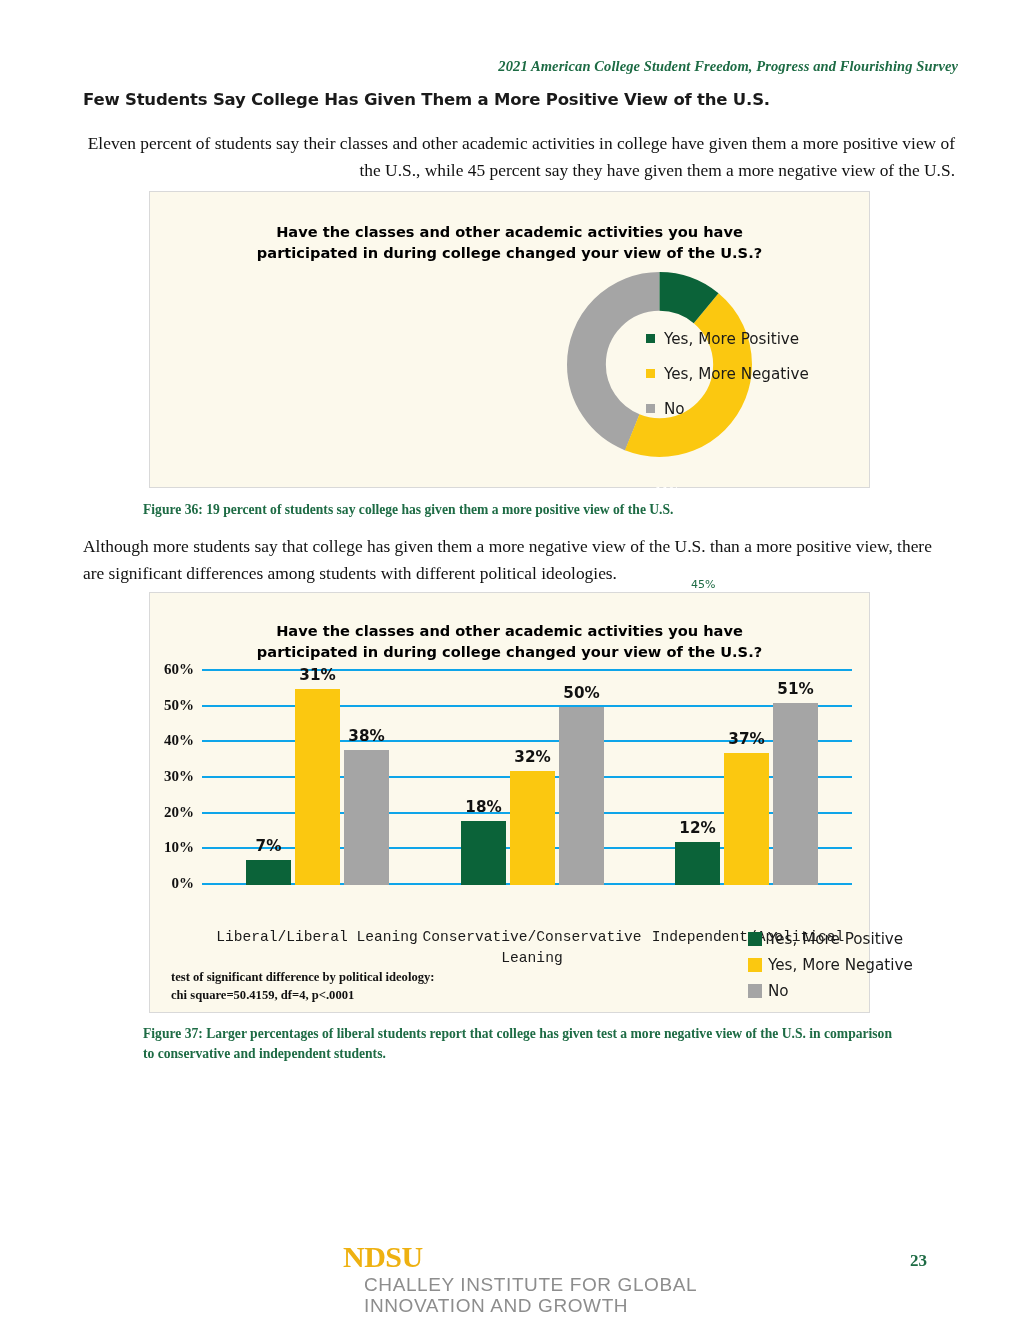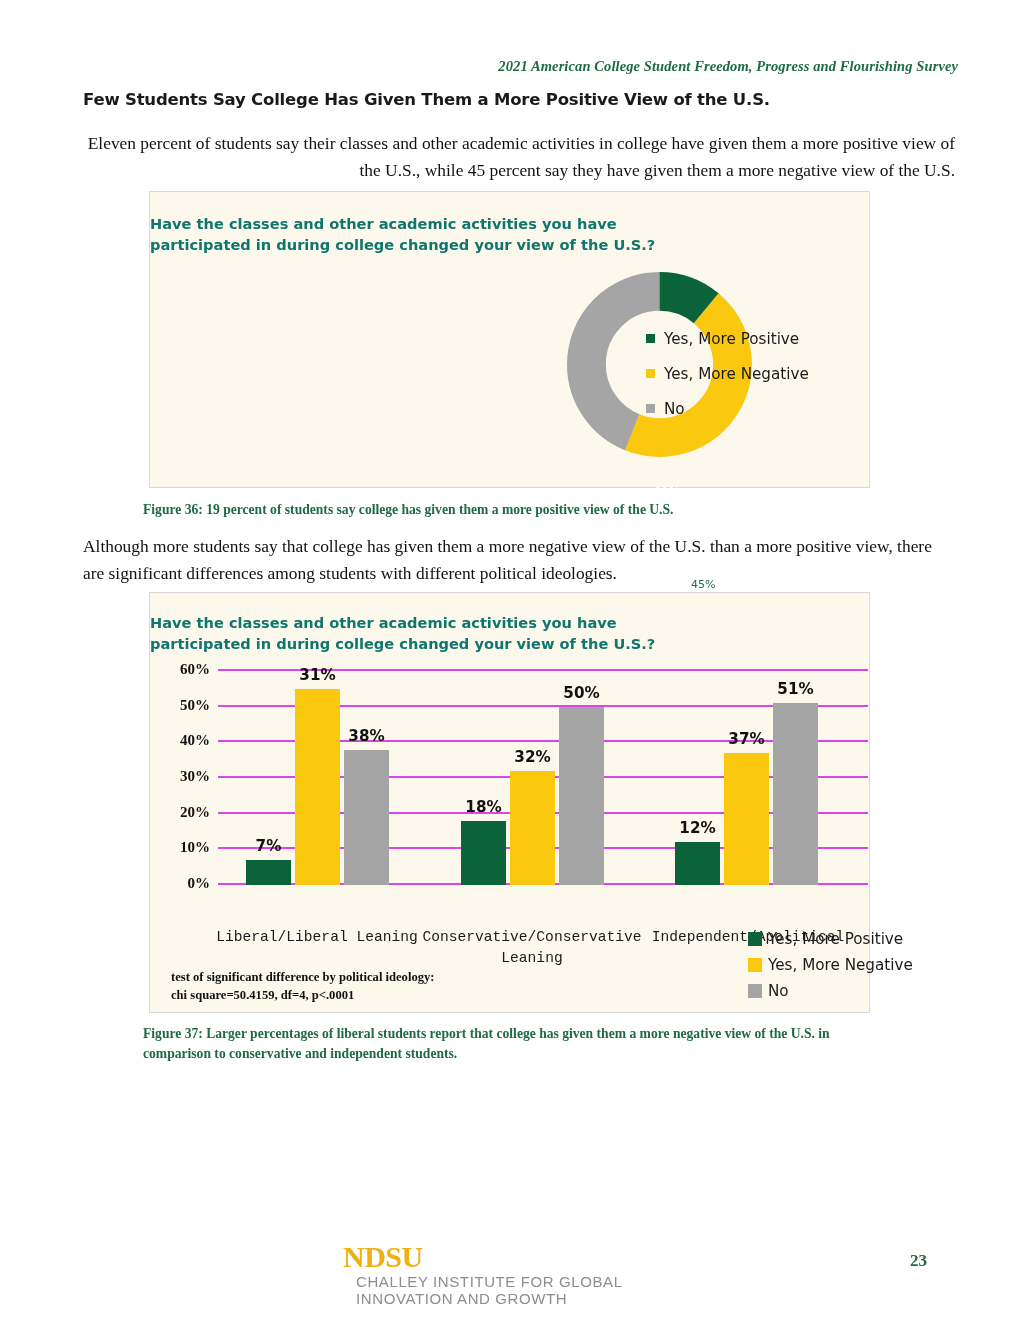--- a/index.html
+++ b/index.html
@@ -60,26 +60,27 @@
     background: #fcf9ec;
     border: 1px solid #d9d9d9;
   }
   #donut-panel { left: 149px; top: 191px; width: 721px; height: 297px; }
   #bar-panel   { left: 149px; top: 592px; width: 721px; height: 421px; }
 
   .chart-title {
     position: absolute;
     left: 0;
     width: 100%;
-    text-align: left;
+    text-align: center;
     font-family: "DejaVu Sans", sans-serif;
     font-size: 14.6px;
     font-weight: bold;
-    color: #0f766e;
+    color: #000000;
     line-height: 1.42;
+    margin-top: 8px;
   }
   #donut-panel .chart-title { top: 22px; }
   #bar-panel .chart-title { top: 20px; }
   .chart-title span { display: block; }
 
   
   .donut-wrap {
     position: absolute;
     left: 417px;
     top: 80px;
@@ -137,24 +138,24 @@
   
   .plot-area {
     position: absolute;
     left: 52px;
     top: 78px;
     width: 650px;
     height: 214px;
   }
   .gridline {
     position: absolute;
-    left: 16px;
+    left: 0;
     width: 100%;
     height: 2px;
-    background: #d946ef;
+    background: #0ea5e9;
   }
   .ytick {
     position: absolute;
     right: 100%;
     margin-right: 8px;
     transform: translateY(-50%);
     font-family: "Liberation Serif", serif;
     font-size: 15px;
     font-weight: bold;
     color: #111111;
@@ -229,24 +230,24 @@
   }
   .ndsu-mark {
     font-family: "Liberation Serif", serif;
     font-size: 30px;
     font-weight: bold;
     color: #eeb111;
     letter-spacing: -0.5px;
     line-height: 1;
   }
   .challey-lines {
-    margin-left: 13px;
+    margin-left: 21px;
     margin-top: 2px;
     font-family: "Liberation Sans", sans-serif;
-    font-size: 15px;
+    font-size: 19px;
     color: #8d8d8d;
     line-height: 1.12;
     letter-spacing: 0.6px;
   }
   .challey-lines span { display: block; }
   .page-number {
     position: absolute;
     left: 910px;
     top: 1251px;
     font-family: "Liberation Serif", serif;
@@ -389,21 +390,21 @@
     </div>
   </div>
 
   <div class="stat-note">
     <span>test of significant difference by political ideology:</span>
     <span>chi square=50.4159, df=4, p&lt;.0001</span>
   </div>
 </div>
 
 <div class="figure-caption" id="caption-37">
-  <span>Figure 37: Larger percentages of liberal students report that college has given them a more negative</span>
+  <span>Figure 37: Larger percentages of liberal students report that college has given test a more negative</span>
   <span>view of the U.S. in comparison to conservative and independent students.</span>
 </div>
 
 <div class="footer-logo">
   <span class="ndsu-mark">NDSU</span>
   <span class="challey-lines">
     <span>CHALLEY INSTITUTE FOR GLOBAL</span>
     <span>INNOVATION AND GROWTH</span>
   </span>
 </div>

